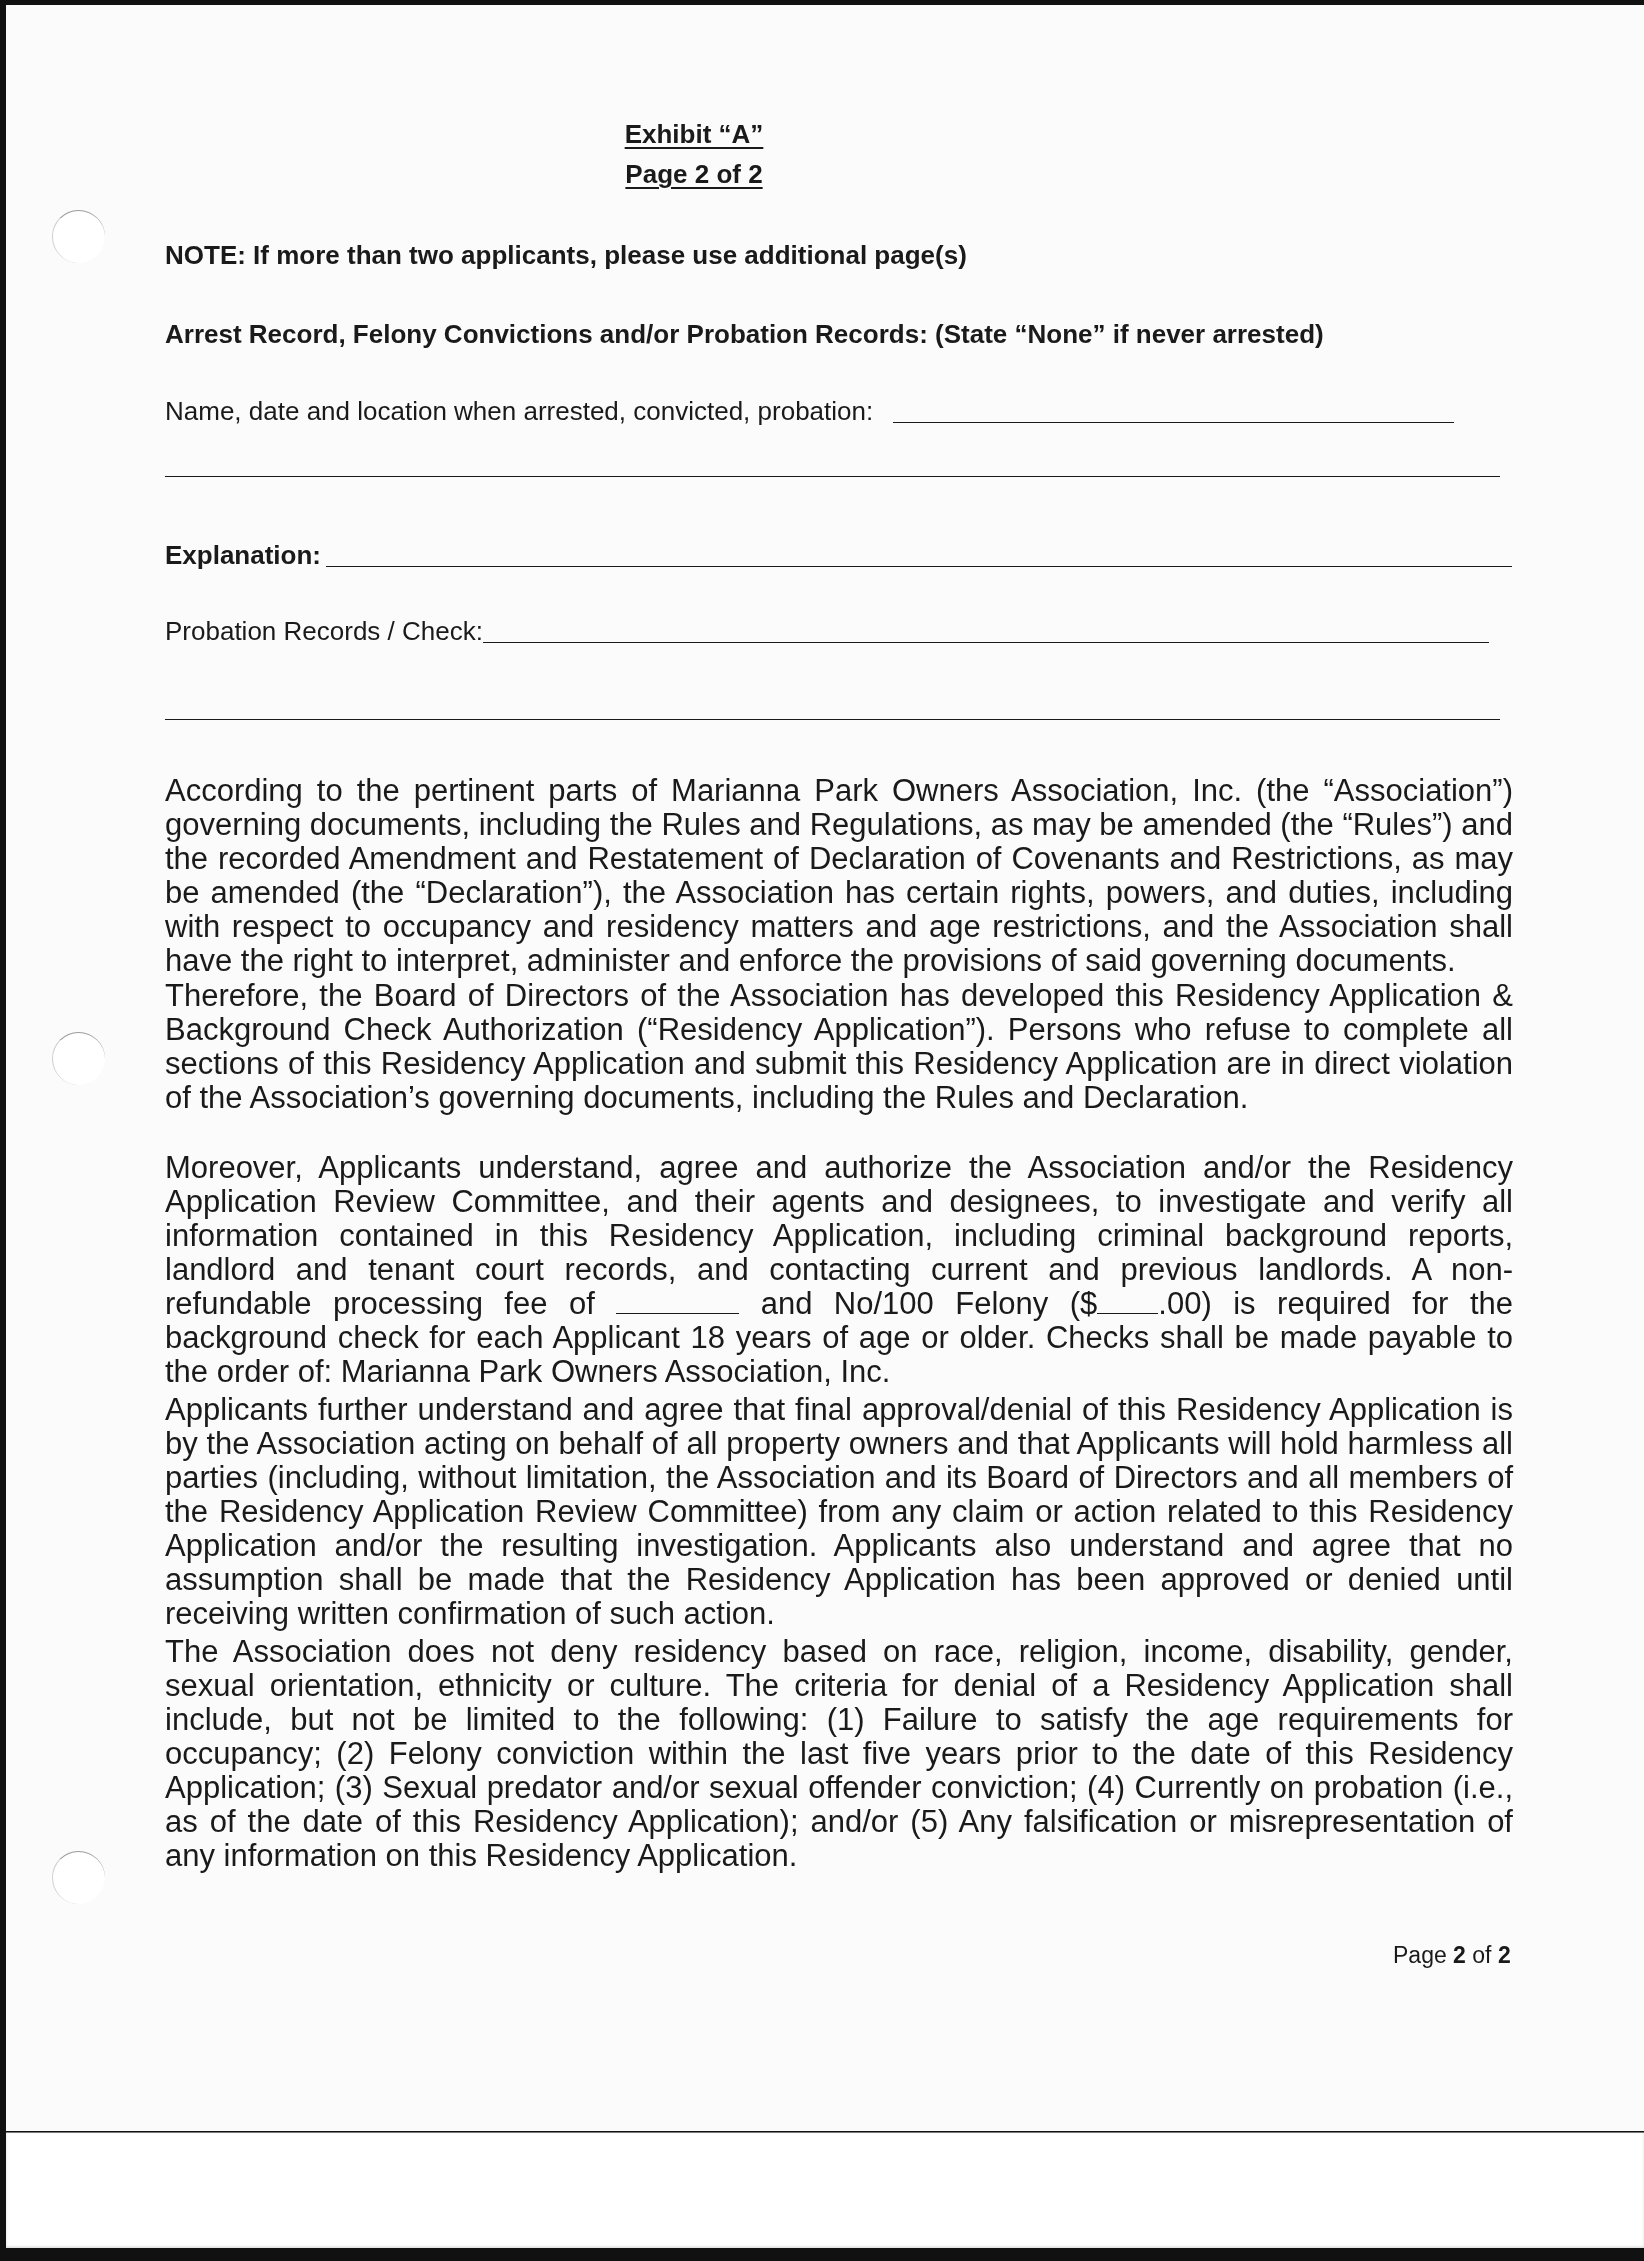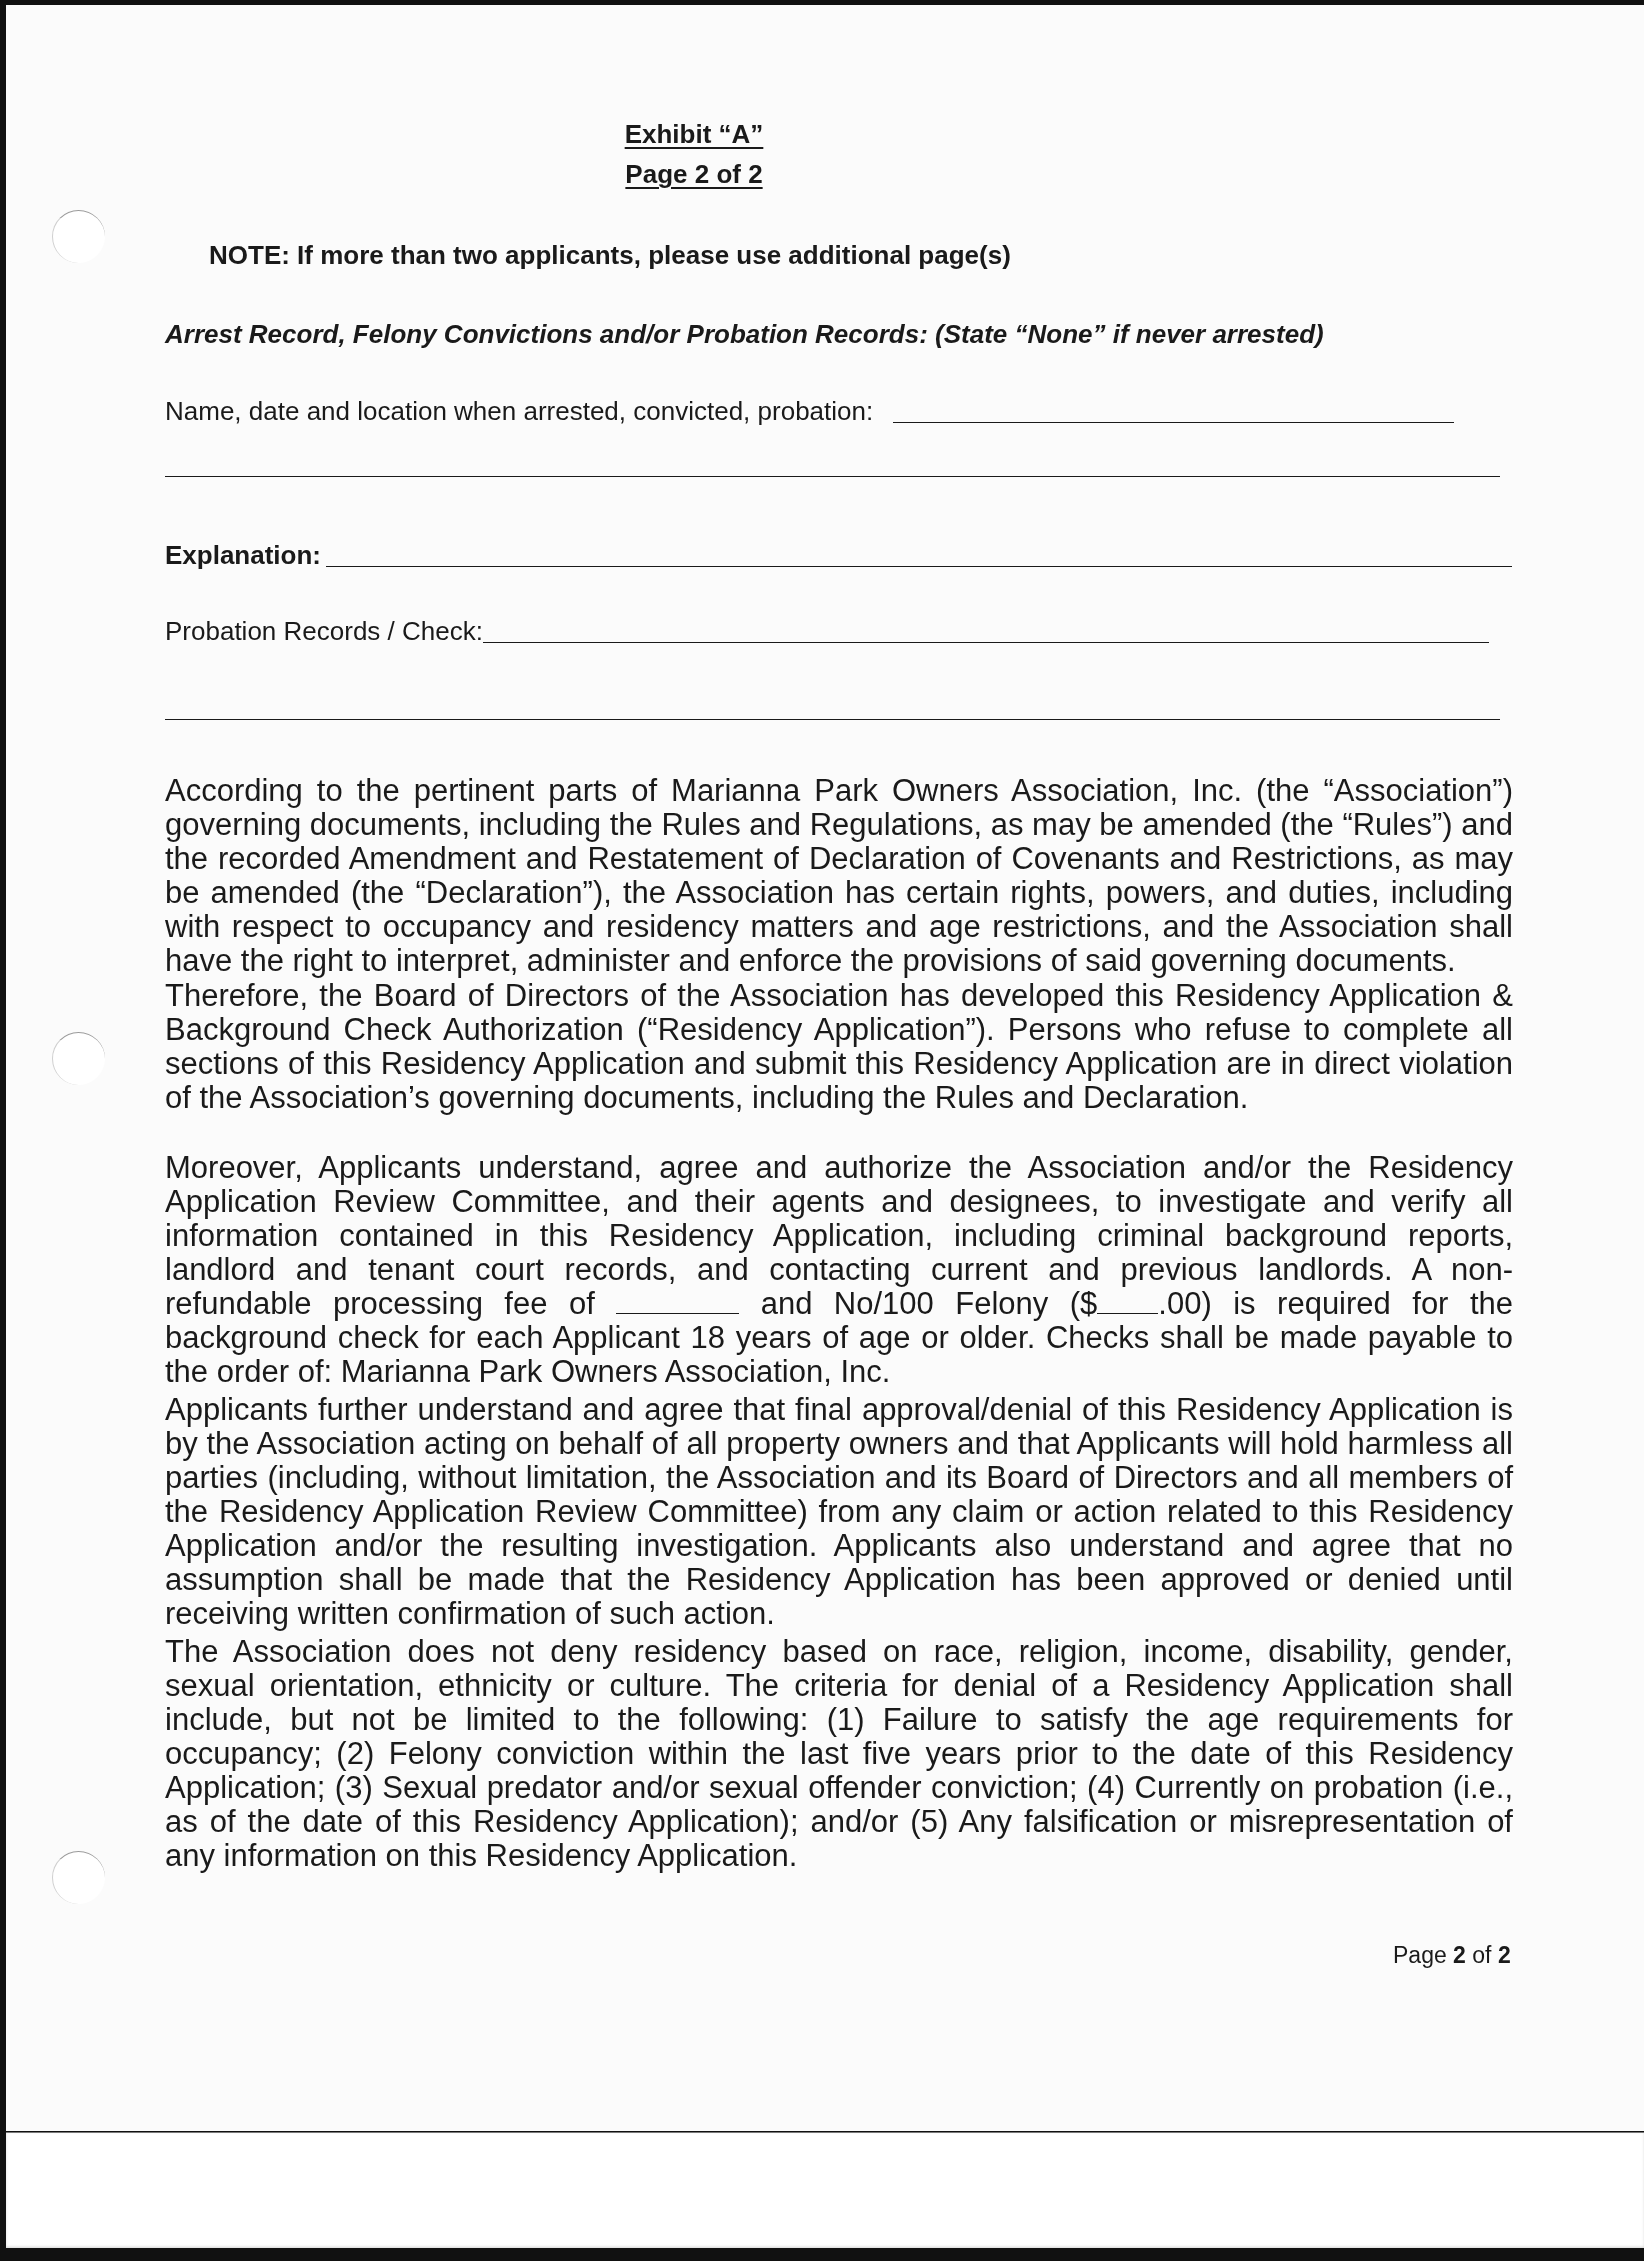--- a/index.html
+++ b/index.html
@@ -59,22 +59,22 @@
 <div class="page"></div>
 <div class="page-lower"></div>
 
 <div class="punch" style="left:52px; top:210px;"></div>
 <div class="punch" style="left:52px; top:1032px;"></div>
 <div class="punch" style="left:52px; top:1851px;"></div>
 
 <div class="header" style="top:119px;">Exhibit “A”</div>
 <div class="header" style="top:159px;">Page 2 of 2</div>
 
-<div class="bold-line" style="top:240px;margin-left:44px;">NOTE: If more than two applicants, please use additional page(s)</div>
-<div class="bold-line" style="top:319px;font-style:italic;">Arrest Record, Felony Convictions and/or Probation Records:  (State “None” if never arrested)</div>
+<div class="bold-line" style="top:240px;">NOTE: If more than two applicants, please use additional page(s)</div>
+<div class="bold-line" style="top:319px;">Arrest Record, Felony Convictions and/or Probation Records:  (State “None” if never arrested)</div>
 
 <div class="field-row" style="top:396px;">
   <span>Name, date and location when arrested, convicted, probation:</span>
   <span class="field-line" style="width:561px; margin-left:19.3px;"></span>
 </div>
 <div class="full-line" style="top:476px;"></div>
 
 <div class="field-row" style="top:540px;font-weight:bold;">
   <span>Explanation:</span>
   <span class="field-line" style="width:1186px;"></span>

